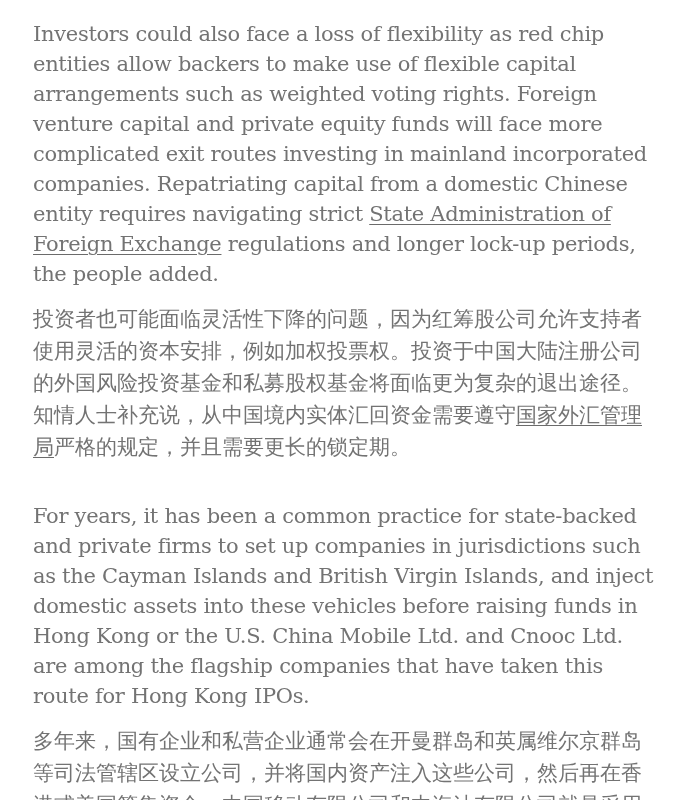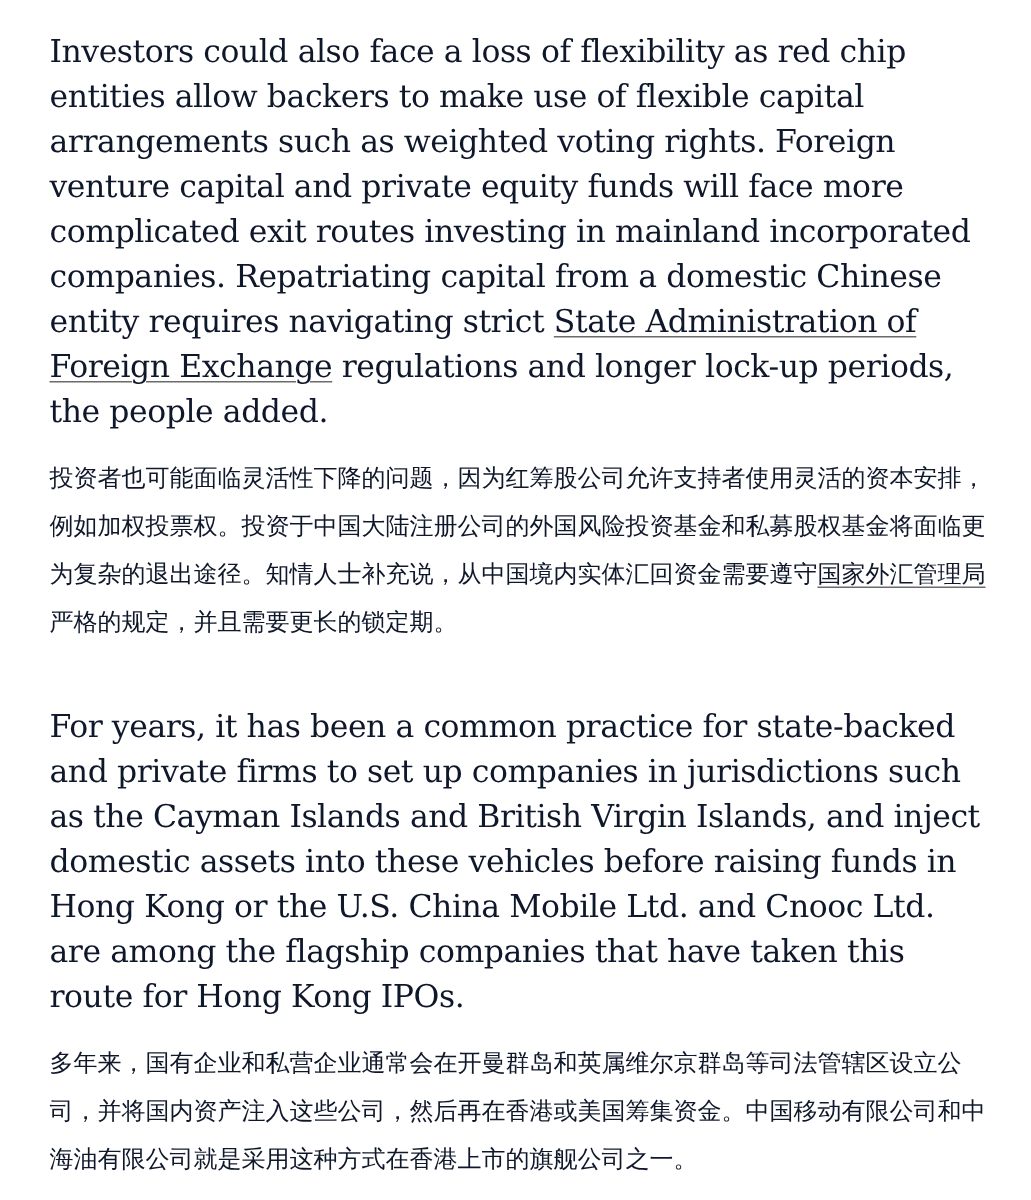--- a/index.html
+++ b/index.html
@@ -12,33 +12,33 @@
     height: 800px;
     overflow: hidden;
   }
   .article {
     padding: 19px 30px 0 33px;
     width: 624px;
     box-sizing: content-box;
   }
   .para {
     margin: 0;
-    color: #0f172a;
+    color: #737373;
     text-align: left;
   }
   .para.en {
     font-family: "DejaVu Serif", "Liberation Serif", serif;
     font-size: 21px;
     line-height: 30px;
     letter-spacing: -0.3px;
     margin-bottom: 14px;
   }
   .para.zh {
     font-family: "DejaVu Sans", "Liberation Sans", sans-serif;
-    font-size: 16px;
+    font-size: 21px;
     line-height: 32px;
     margin-bottom: 38px;
   }
   .para.zh:last-child {
     margin-bottom: 0;
   }
   a.inline-link {
     color: inherit;
     text-decoration: underline;
     text-decoration-color: #6b6b6b;

